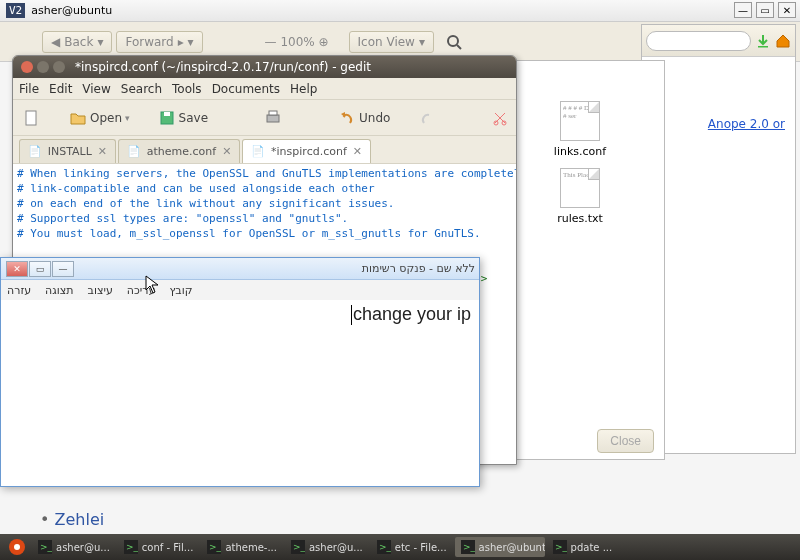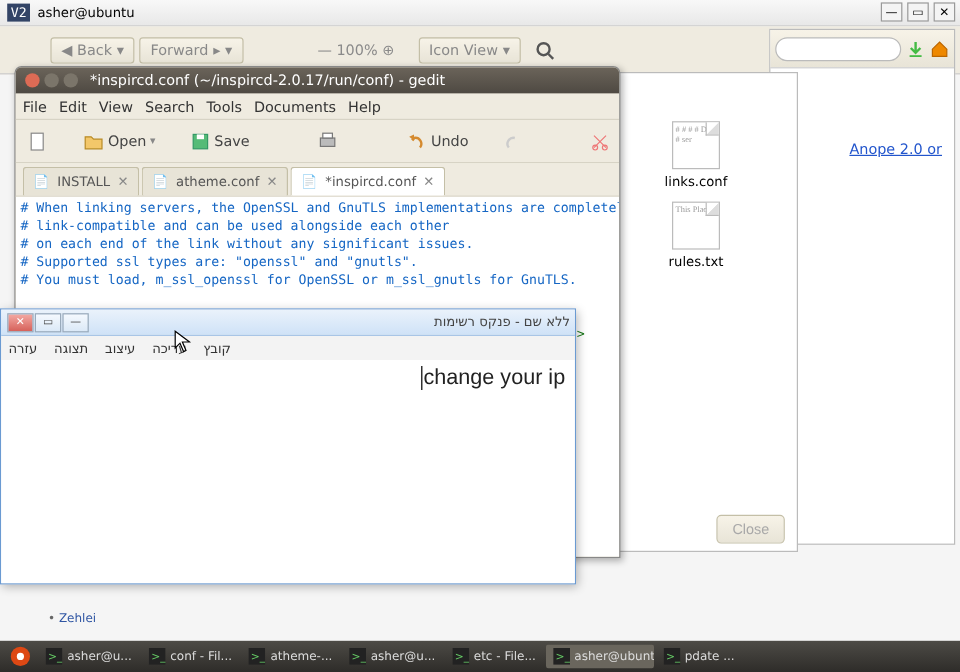--- a/index.html
+++ b/index.html
@@ -66,21 +66,21 @@
 .notepad .titlebar .winbtns span { width: 22px; height: 16px; display: inline-flex; align-items: center; justify-content: center; border: 1px solid #9ab; margin-left: 1px; background: linear-gradient(#f5f9fe,#dbe9f7); font-size: 9px; }
 .notepad .titlebar .winbtns .close { background: linear-gradient(#f3a9a3,#d6615a); color: #fff; }
 .notepad .menubar { height: 20px; background: #f3f3f3; display: flex; align-items: center; justify-content: flex-end; padding: 0 6px; gap: 14px; font-size: 11px; color: #333; direction: rtl; }
 .notepad .content { background: #fff; height: calc(100% - 42px); padding: 4px 8px; font-family: Arial; font-size: 18px; color: #222; text-align: right; direction: rtl; }
 .notepad .cursor { border-left: 1px solid #000; display: inline-block; height: 20px; vertical-align: middle; margin-right: 1px; }
 
 
 .mouse-cursor { position: absolute; left: 145px; top: 275px; z-index: 10; }
 
 
-.zehlei { position: absolute; left: 40px; top: 510px; z-index: 4; font-size: 10px; color: #3056a3; }
+.zehlei { position: absolute; left: 40px; top: 510px; z-index: 4; font-size: 16px; color: #3056a3; }
 .zehlei::before { content: "• "; color: #666; }
 
 
 .taskbar { position: absolute; bottom: 0; left: 0; right: 0; height: 26px; background: linear-gradient(#4d4b46,#2e2c29); display: flex; align-items: center; padding: 0 4px; gap: 2px; z-index: 20; }
 .taskbar .start { width: 26px; height: 22px; display: flex; align-items: center; justify-content: center; }
 .taskbar .start svg { width: 18px; height: 18px; }
 .taskbar .task { height: 20px; padding: 0 6px; display: inline-flex; align-items: center; gap: 4px; font-size: 10px; color: #ddd; border-radius: 2px; max-width: 90px; overflow: hidden; white-space: nowrap; text-overflow: ellipsis; }
 .taskbar .task.active { background: #6a665d; }
 .taskbar .task .ico { width: 14px; height: 14px; display: inline-block; }
 

